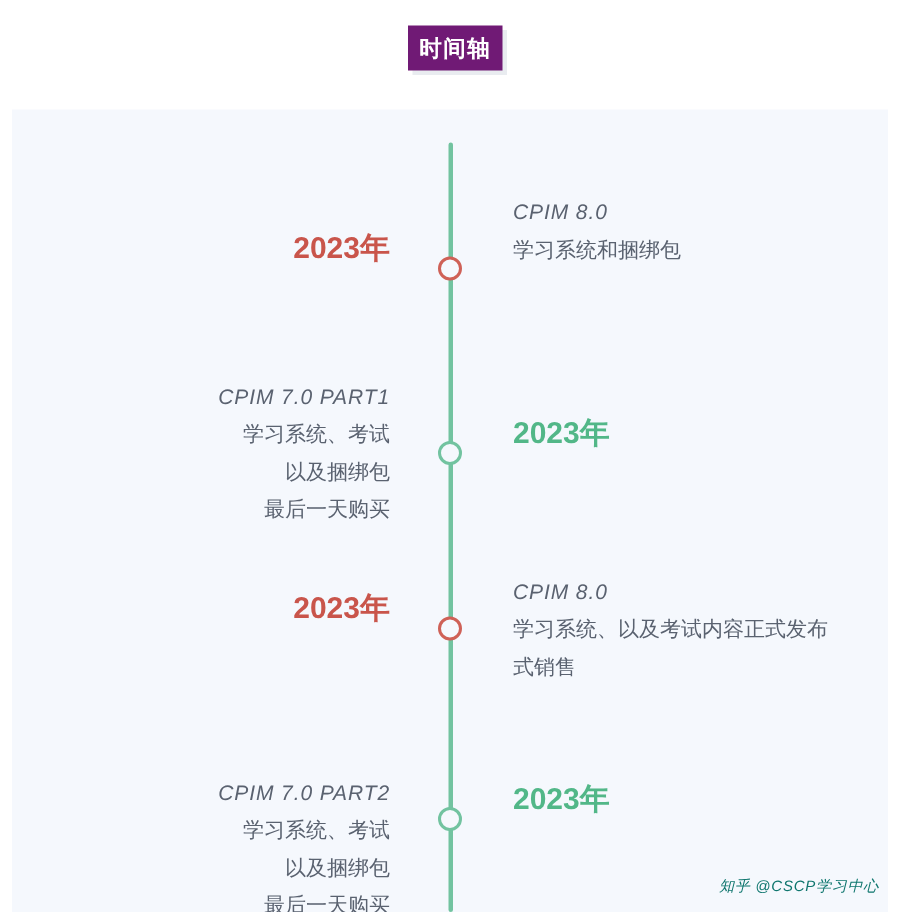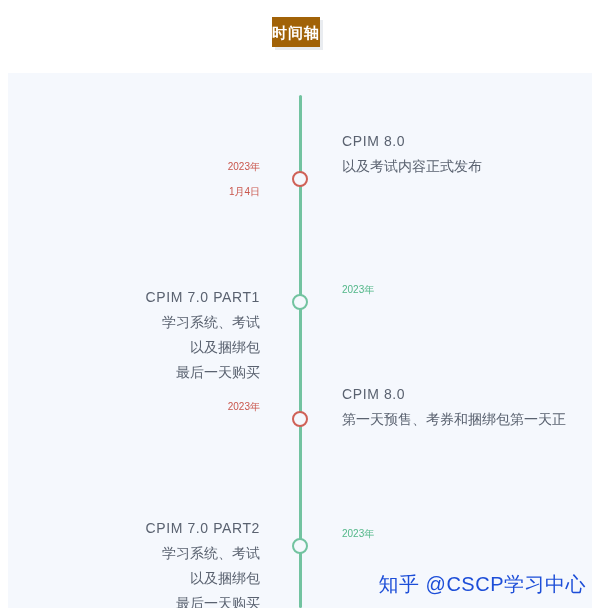--- a/index.html
+++ b/index.html
@@ -17,23 +17,23 @@
 
   
   .header-bar {
     height: 73px;
     position: relative;
   }
   .title-badge {
     position: absolute;
     left: 272px;
     top: 17px;
-    width: 48px;
+    width: 63px;
     height: 30px;
-    background: #a16207;
+    background: #701a75;
     box-shadow: 3px 3px 0 rgba(215,220,228,0.55);
     display: flex;
     align-items: center;
     justify-content: center;
   }
   .title-badge span {
     color: #ffffff;
     font-size: 15px;
     font-weight: bold;
     letter-spacing: 1px;
@@ -96,92 +96,94 @@
   }
   
   .side-right {
     position: absolute;
     left: 334px;        
     width: 240px;
     text-align: left;
   }
 
   .date {
-    font-size: 10px;
-    font-weight: normal;
+    font-size: 20px;
+    font-weight: bold;
     line-height: 25px;
     white-space: nowrap;
   }
   .date.red   { color: #c9554b; }
   .date.green { color: #52b788; }
 
   .desc {
     font-size: 14px;
     color: #5a6270;
     line-height: 25px;
     white-space: nowrap;
   }
   .desc.latin {
     letter-spacing: 0.6px;
+    font-style: italic;
   }
 
   
   .watermark {
     position: absolute;
     right: 14px;
     bottom: 10px;
-    font-size: 20px;
-    color: #1d4ed8;
+    font-size: 10px;
+    color: #0f766e;
     letter-spacing: 0.5px;
     white-space: nowrap;
+    font-style: italic;
   }
 </style>
 </head>
 <body>
 
 <div class="header-bar">
   <div class="title-badge">
     <span>时间轴</span>
   </div>
 </div>
 
 <div class="timeline-panel">
   <div class="axis-line"></div>
   <div id="rows">
       <div class="row" style="top: 0px;">
         <div class="marker red" style="top: 98px;"></div>
         <div class="side-left" style="top: 81px;">
           <div class="date red">2023年</div>
-          <div class="date red">1月4日</div>
         </div>
         <div class="side-right" style="top: 56px;">
           <div class="desc latin">CPIM 8.0</div>
-          <div class="desc">以及考试内容正式发布</div>
+          <div class="desc">学习系统和捆绑包</div>
         </div>
       </div>
       <div class="row" style="top: 0px;">
         <div class="marker green" style="top: 221px;"></div>
         <div class="side-right" style="top: 204px;">
           <div class="date green">2023年</div>
         </div>
-        <div class="side-left" style="top: 179px; margin-top: 33px;">
+        <div class="side-left" style="top: 179px;">
           <div class="desc latin">CPIM 7.0 PART1</div>
           <div class="desc">学习系统、考试</div>
           <div class="desc">以及捆绑包</div>
           <div class="desc">最后一天购买</div>
         </div>
       </div>
       <div class="row" style="top: 0px;">
         <div class="marker red" style="top: 338px;"></div>
         <div class="side-left" style="top: 321px;">
           <div class="date red">2023年</div>
         </div>
         <div class="side-right" style="top: 308.5px;">
           <div class="desc latin">CPIM 8.0</div>
-          <div class="desc">第一天预售、考券和捆绑包第一天正</div>
+          <div class="desc">学习系统、以及考试内容正式发布</div>
+          <div class="desc">式销售</div>
         </div>
       </div>
       <div class="row" style="top: 0px;">
         <div class="marker green" style="top: 465px;"></div>
         <div class="side-right" style="top: 448px;">
           <div class="date green">2023年</div>
         </div>
         <div class="side-left" style="top: 443px;">
           <div class="desc latin">CPIM 7.0 PART2</div>
           <div class="desc">学习系统、考试</div>

